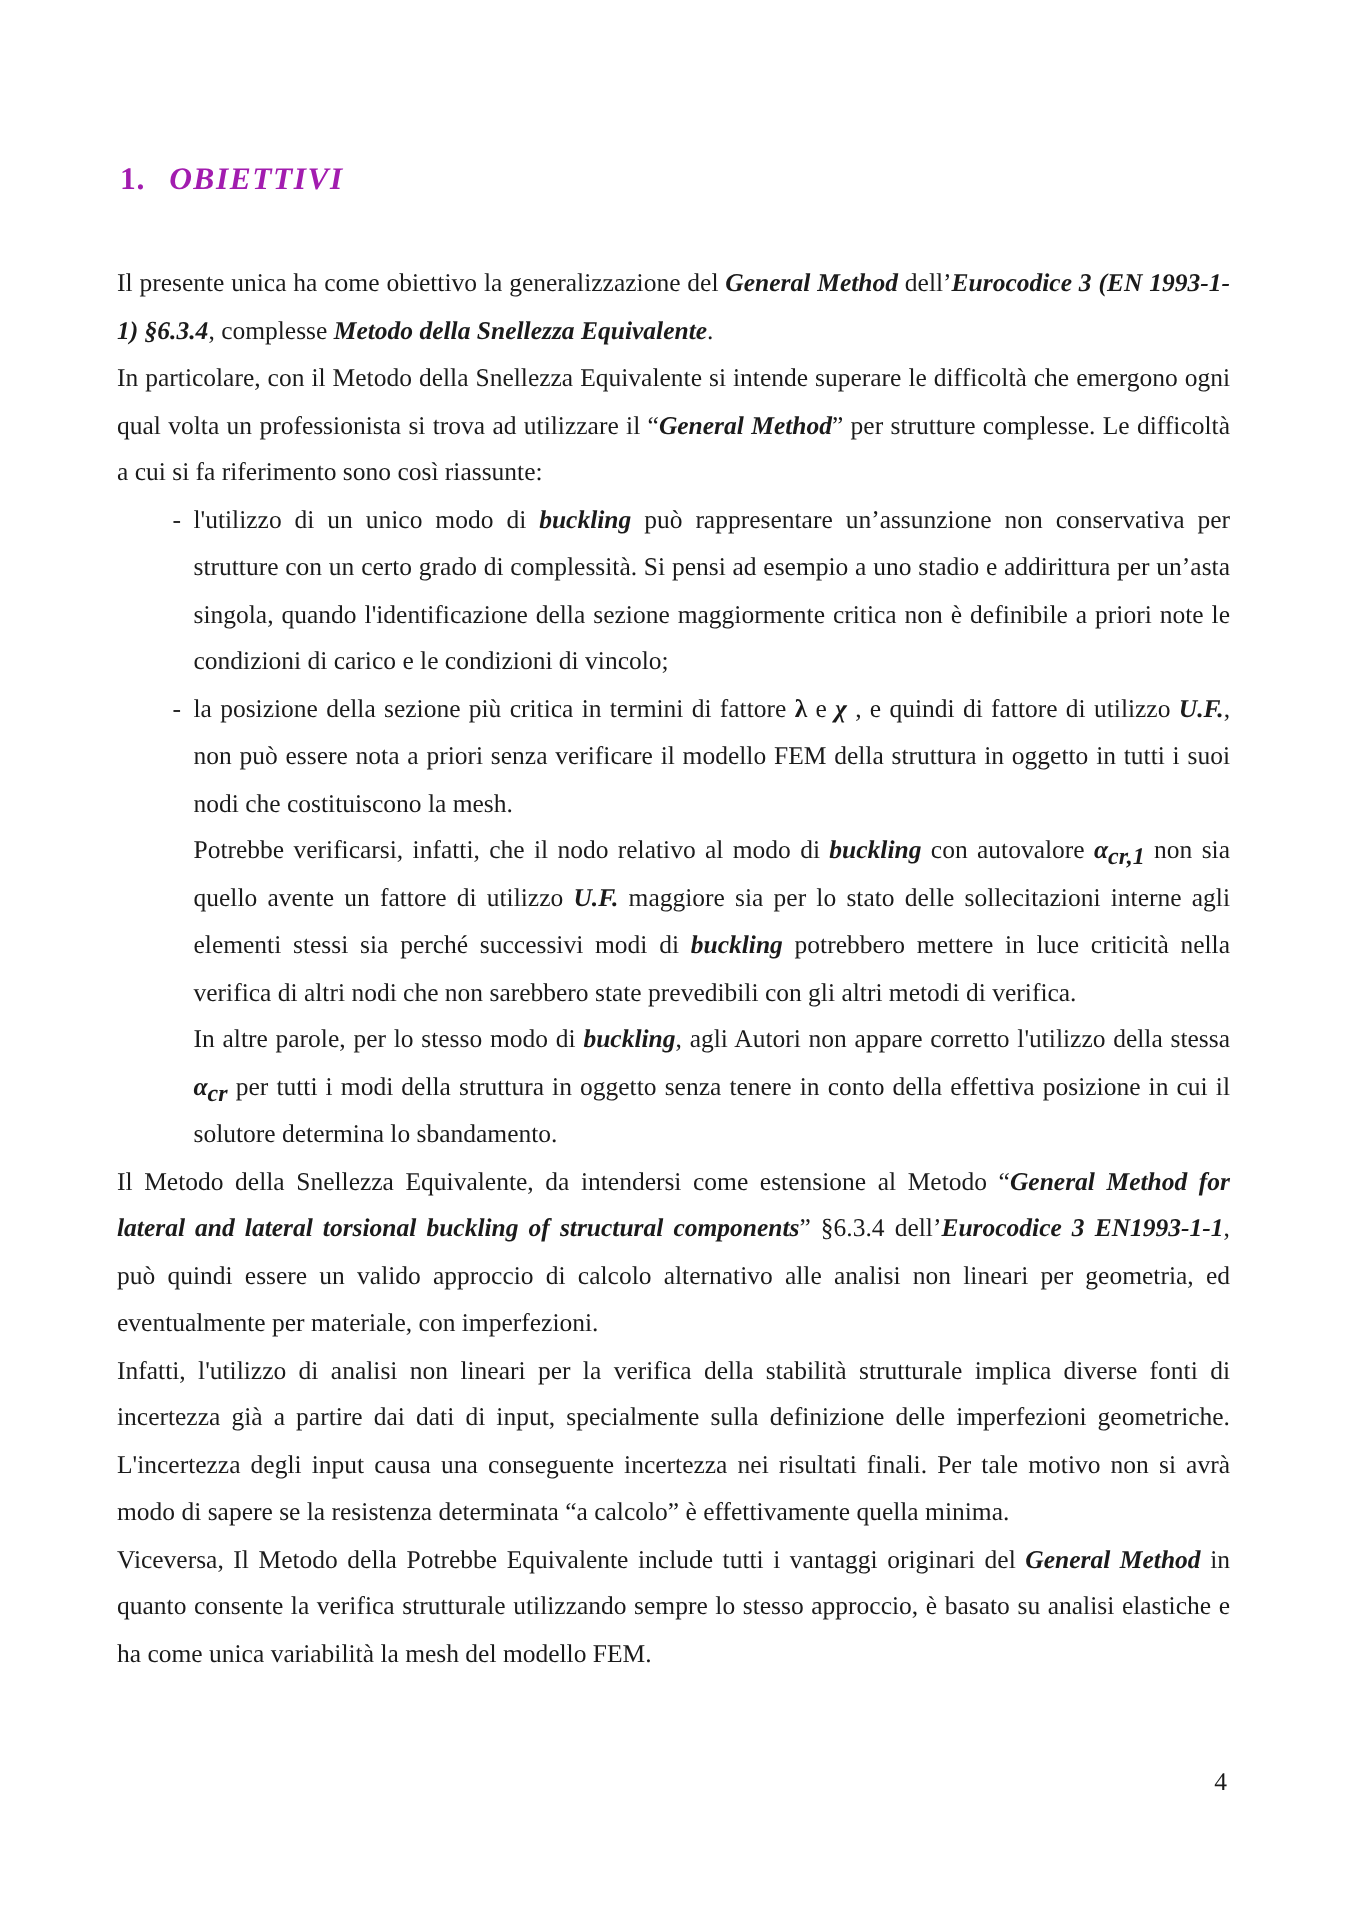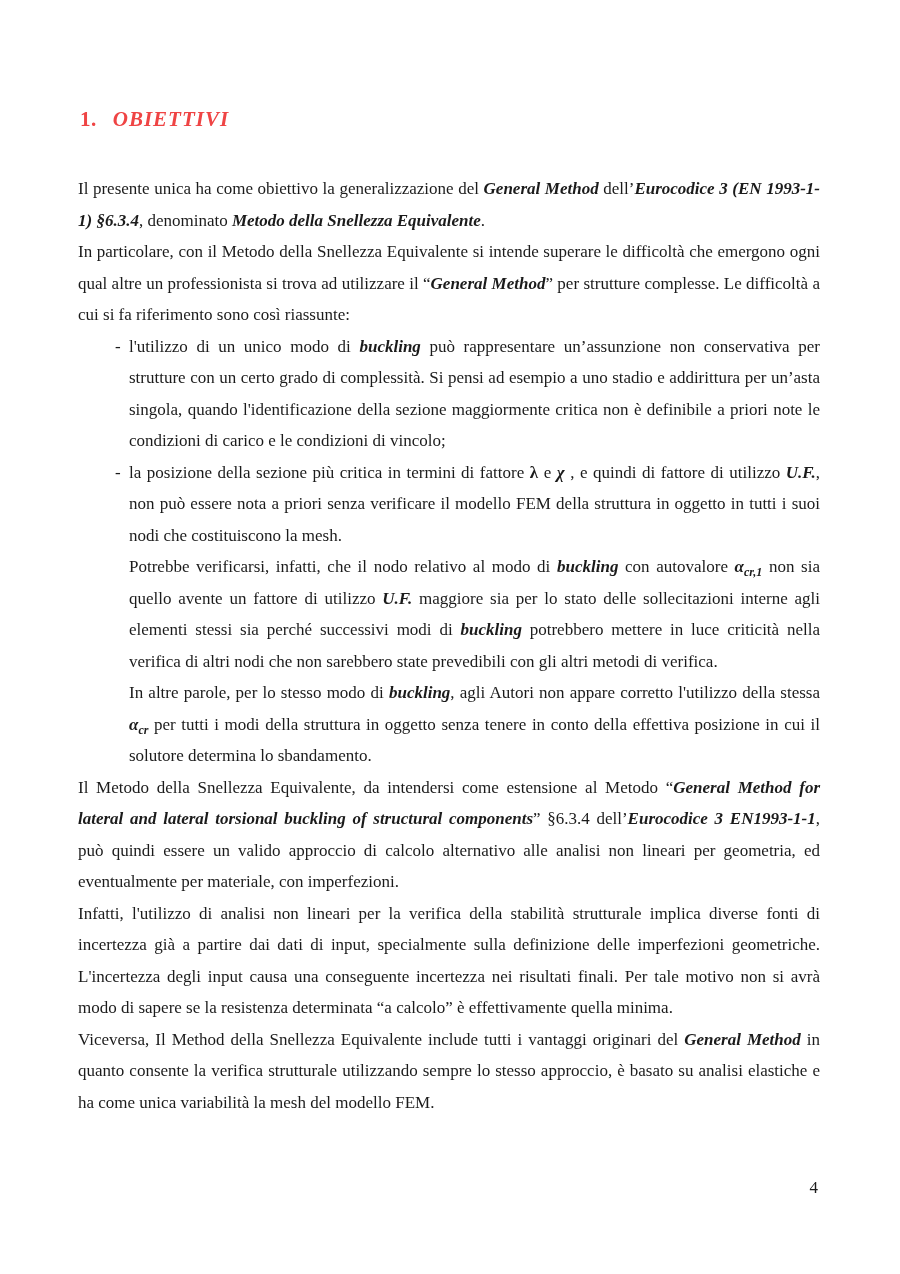--- a/index.html
+++ b/index.html
@@ -51,47 +51,47 @@
     padding-left: 51px;
     box-sizing: border-box;
   }
   .r-n  { font-style: normal;  font-weight: normal; }
   .r-i  { font-style: italic;  font-weight: bold; }
   .r-b  { font-style: normal;  font-weight: bold; }
   .r-bi { font-style: italic;  font-weight: bold; }
   .r-bi-sub {
     font-style: italic;
     font-weight: bold;
-    font-size: 12px;
+    font-size: 16px;
     vertical-align: -4px;
     line-height: 0;
   }
   .page-number {
     position: absolute;
     top: 1176px;
     right: 82px;
     font-size: 17px;
     line-height: 24px;
     color: #1b1b1b;
   }
 </style>
 </head>
 <body>
 
 <div class="page">
-  <h1 class="heading" style="color: #ef4444;">
+  <h1 class="heading" style="color: #a21caf;">
     <span class="num">1.</span><span class="ttl">OBIETTIVI</span>
   </h1>
 
   <div class="doc-content" id="doc-content">
-      <p class="para p"><span class="r-n">Il presente unica ha come obiettivo la generalizzazione del </span><span class="r-i">General Method</span><span class="r-n"> dell’</span><span class="r-i">Eurocodice 3 (EN 1993-1-1) §6.3.4</span><span class="r-n">, denominato </span><span class="r-bi">Metodo della Snellezza Equivalente</span><span class="r-n">.</span></p>
-      <p class="para p"><span class="r-n">In particolare, con il Metodo della Snellezza Equivalente si intende superare le difficoltà che emergono ogni qual altre un professionista si trova ad utilizzare il “</span><span class="r-i">General Method</span><span class="r-n">” per strutture complesse. Le difficoltà a cui si fa riferimento sono così riassunte:</span></p>
+      <p class="para p"><span class="r-n">Il presente unica ha come obiettivo la generalizzazione del </span><span class="r-i">General Method</span><span class="r-n"> dell’</span><span class="r-i">Eurocodice 3 (EN 1993-1-1) §6.3.4</span><span class="r-n">, complesse </span><span class="r-bi">Metodo della Snellezza Equivalente</span><span class="r-n">.</span></p>
+      <p class="para p"><span class="r-n">In particolare, con il Metodo della Snellezza Equivalente si intende superare le difficoltà che emergono ogni qual volta un professionista si trova ad utilizzare il “</span><span class="r-i">General Method</span><span class="r-n">” per strutture complesse. Le difficoltà a cui si fa riferimento sono così riassunte:</span></p>
       <p class="para li"><span class="dash">-</span><span class="r-n">l'utilizzo di un unico modo di </span><span class="r-i">buckling</span><span class="r-n"> può rappresentare un’assunzione non conservativa per strutture con un certo grado di complessità. Si pensi ad esempio a uno stadio e addirittura per un’asta singola, quando l'identificazione della sezione maggiormente critica non è definibile a priori note le condizioni di carico e le condizioni di vincolo;</span></p>
       <p class="para li"><span class="dash">-</span><span class="r-n">la posizione della sezione più critica in termini di fattore </span><span class="r-b">λ</span><span class="r-n"> e </span><span class="r-bi">χ</span><span class="r-n"> , e quindi di fattore di utilizzo </span><span class="r-bi">U.F.</span><span class="r-n">, non può essere nota a priori senza verificare il modello FEM della struttura in oggetto in tutti i suoi nodi che costituiscono la mesh.</span></p>
       <p class="para cont"><span class="r-n">Potrebbe verificarsi, infatti, che il nodo relativo al modo di </span><span class="r-i">buckling</span><span class="r-n"> con autovalore </span><span class="r-bi">α</span><span class="r-bi-sub">cr,1</span><span class="r-n"> non sia quello avente un fattore di utilizzo </span><span class="r-bi">U.F.</span><span class="r-n"> maggiore sia per lo stato delle sollecitazioni interne agli elementi stessi sia perché successivi modi di </span><span class="r-i">buckling</span><span class="r-n"> potrebbero mettere in luce criticità nella verifica di altri nodi che non sarebbero state prevedibili con gli altri metodi di verifica.</span></p>
       <p class="para cont"><span class="r-n">In altre parole, per lo stesso modo di </span><span class="r-i">buckling</span><span class="r-n">, agli Autori non appare corretto l'utilizzo della stessa </span><span class="r-bi">α</span><span class="r-bi-sub">cr</span><span class="r-n"> per tutti i modi della struttura in oggetto senza tenere in conto della effettiva posizione in cui il solutore determina lo sbandamento.</span></p>
       <p class="para p"><span class="r-n">Il Metodo della Snellezza Equivalente, da intendersi come estensione al Metodo “</span><span class="r-i">General Method for lateral and lateral torsional buckling of structural components</span><span class="r-n">” §6.3.4 dell’</span><span class="r-i">Eurocodice 3 EN1993-1-1</span><span class="r-n">, può quindi essere un valido approccio di calcolo alternativo alle analisi non lineari per geometria, ed eventualmente per materiale, con imperfezioni.</span></p>
       <p class="para p"><span class="r-n">Infatti, l'utilizzo di analisi non lineari per la verifica della stabilità strutturale implica diverse fonti di incertezza già a partire dai dati di input, specialmente sulla definizione delle imperfezioni geometriche. L'incertezza degli input causa una conseguente incertezza nei risultati finali. Per tale motivo non si avrà modo di sapere se la resistenza determinata “a calcolo” è effettivamente quella minima.</span></p>
-      <p class="para p"><span class="r-n">Viceversa, Il Method della Snellezza Equivalente include tutti i vantaggi originari del </span><span class="r-i">General Method</span><span class="r-n"> in quanto consente la verifica strutturale utilizzando sempre lo stesso approccio, è basato su analisi elastiche e ha come unica variabilità la mesh del modello FEM.</span></p>
+      <p class="para p"><span class="r-n">Viceversa, Il Metodo della Potrebbe Equivalente include tutti i vantaggi originari del </span><span class="r-i">General Method</span><span class="r-n"> in quanto consente la verifica strutturale utilizzando sempre lo stesso approccio, è basato su analisi elastiche e ha come unica variabilità la mesh del modello FEM.</span></p>
     </div>
 
   <div class="page-number">4</div>
 </div>
 
 </body></html>

